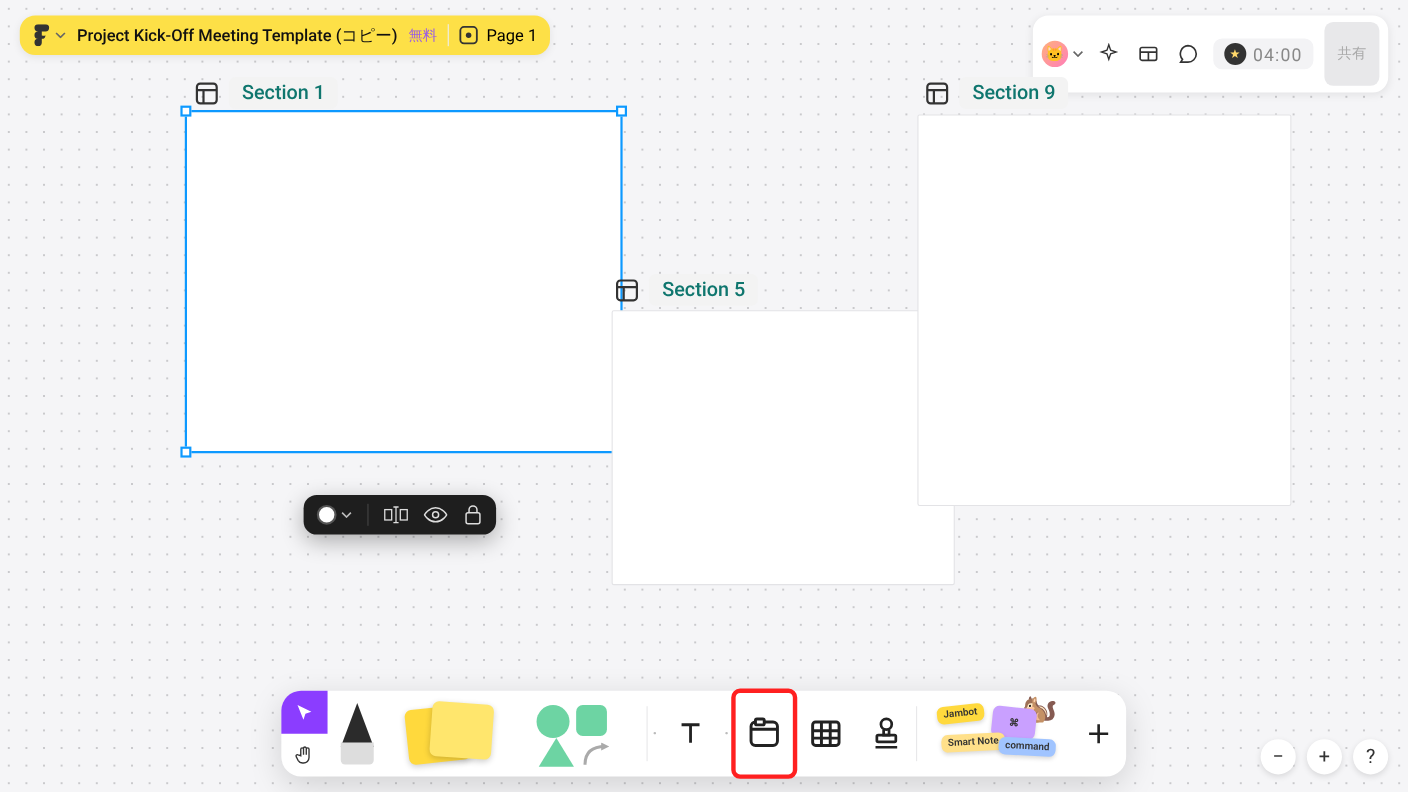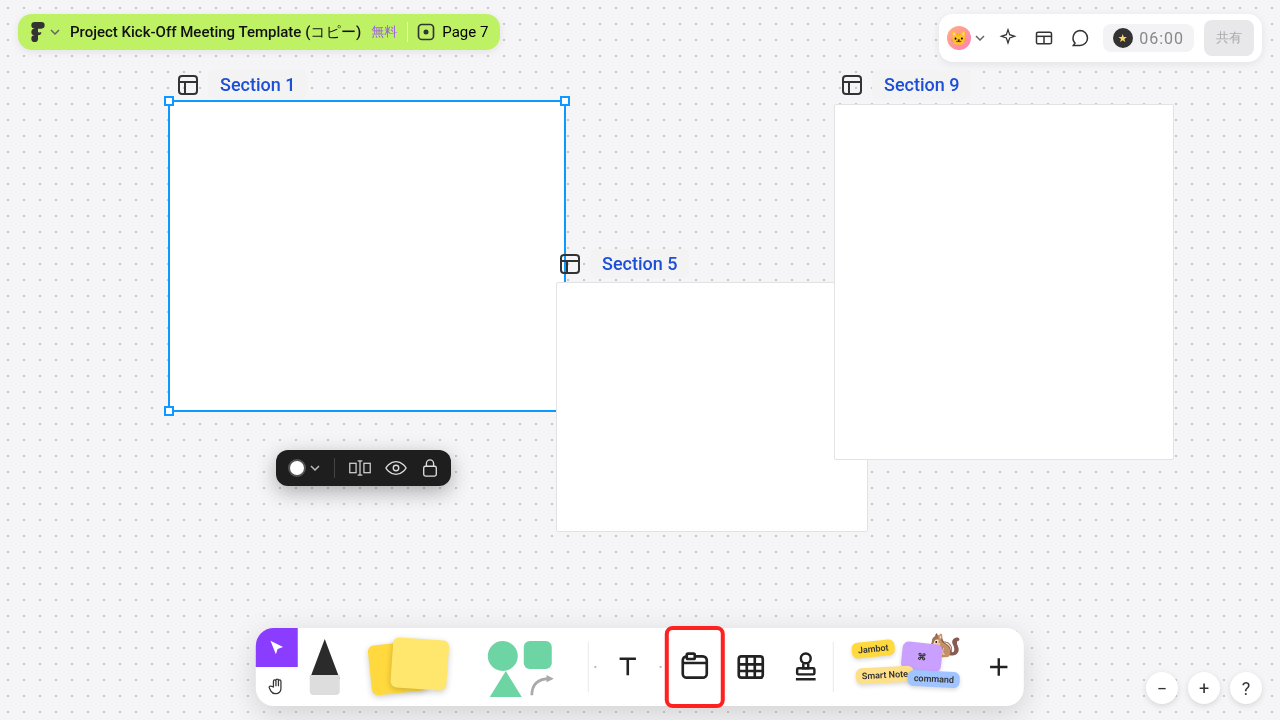--- a/index.html
+++ b/index.html
@@ -10,21 +10,21 @@
   .canvas-bg {
     position: absolute; inset: 0;
     background-image: radial-gradient(circle, #c9c9cc 1px, transparent 1px);
     background-size: 16px 16px;
   }
 
   
   .topbar-left {
     position: absolute; top: 14px; left: 18px;
     display: flex; gap: 10px; align-items: center;
-    background: #bef264; border-radius: 14px; padding: 8px 12px;
+    background: #fde047; border-radius: 14px; padding: 8px 12px;
     box-shadow: 0 2px 8px rgba(0,0,0,0.08);
     justify-content: space-between;
   }
   .topbar-left .menu-btn { display: flex; align-items: center; gap: 4px; cursor: pointer; }
   .chevron-down { width: 10px; height: 6px; }
   .doc-title { font-size: 15px; font-weight: 500; color: #111; }
   .plan-badge { color: #9b5de5; font-size: 13px; }
   .page-btn { display: flex; align-items: center; gap: 6px; padding-left: 8px; border-left: 1px solid #eee; cursor: pointer; }
   .page-btn span { font-size: 15px; }
 
@@ -33,26 +33,26 @@
     position: absolute; top: 14px; right: 18px;
     display: flex; gap: 10px; align-items: center;
     background: #fff; border-radius: 14px; padding: 6px 8px;
     box-shadow: 0 2px 8px rgba(0,0,0,0.08);
   }
   .avatar-drop { display: flex; align-items: center; gap: 4px; cursor: pointer; }
   .avatar { width: 24px; height: 24px; border-radius: 50%; background: linear-gradient(135deg,#ffb07c,#ff7eb9); display:flex;align-items:center;justify-content:center; font-size:14px; }
   .icon-btn-sm { width: 26px; height: 26px; display: flex; align-items:center; justify-content:center; cursor: pointer; color:#333; }
   .timer-chip { display:flex; align-items:center; gap:6px; background:#f3f3f5; border-radius:8px; padding:4px 10px; font-family: ui-monospace, monospace; letter-spacing:1px; color:#888; cursor:pointer; }
   .timer-chip .av { width:20px;height:20px;border-radius:50%;background:#333;display:flex;align-items:center;justify-content:center;color:#ffd86b;font-size:11px;}
-  .share-btn { background:#e8e8ea; color:#aaa; font-size:13px; padding:9px 12px; border-radius:8px; cursor:pointer; }
+  .share-btn { background:#e8e8ea; color:#aaa; font-size:13px; padding:20px 12px; border-radius:8px; cursor:pointer; }
 
   
   .section-label { position:absolute; display:flex; align-items:center; gap:8px; }
   .section-label .icon { width:24px;height:24px; }
-  .section-label .text { background:#f3f3f3; padding:4px 12px; border-radius:6px; font-size:18px; font-weight:500; color:#1d4ed8; }
+  .section-label .text { background:#f3f3f3; padding:4px 12px; border-radius:6px; font-size:18px; font-weight:500; color:#0f766e; }
   .frame { position:absolute; background:#fff; border:1px solid #e3e3e6; border-radius:2px; }
   .frame.selected { border:2px solid #0d99ff; }
   .sel-handle { position:absolute; width:10px; height:10px; background:#fff; border:2px solid #0d99ff; }
   .sel-handle.tl { top:-6px; left:-6px; }
   .sel-handle.tr { top:-6px; right:-6px; }
   .sel-handle.bl { bottom:-6px; left:-6px; }
   .sel-handle.br { bottom:-6px; right:-6px; }
 
   
   .ctx-toolbar {
@@ -122,21 +122,21 @@
         <path d="M1 1l4 4 4-4" stroke="#666" stroke-width="1.5" fill="none"></path>
       </svg>
   </div>
   <span class="doc-title">Project Kick-Off Meeting Template (コピー)</span>
   <span class="plan-badge">無料</span>
   <div class="page-btn">
     <svg width="20" height="20" viewBox="0 0 24 24">
         <rect x="3" y="3" width="18" height="18" rx="4" stroke="#333" stroke-width="2" fill="none"></rect>
         <circle cx="12" cy="12" r="3" fill="#333"></circle>
       </svg>
-    <span>Page 7</span>
+    <span>Page 1</span>
   </div>
 </div>
 
 <div class="topbar-right">
   <div class="avatar-drop">
     <div class="avatar">🐱</div>
     <svg class="chevron-down" viewBox="0 0 10 6">
         <path d="M1 1l4 4 4-4" stroke="#666" stroke-width="1.5" fill="none"></path>
       </svg>
   </div>
@@ -152,21 +152,21 @@
         <line x1="12" y1="10" x2="12" y2="19" stroke="#333" stroke-width="1.8"></line>
       </svg>
   </div>
   <div class="icon-btn-sm">
     <svg width="20" height="20" viewBox="0 0 24 24">
         <path d="M12 3a9 9 0 0 1 9 9 9 9 0 0 1-9 9H4l2-3a9 9 0 0 1 6-15z" stroke="#333" stroke-width="1.8" fill="none"></path>
       </svg>
   </div>
   <div class="timer-chip">
     <div class="av">★</div>
-    <span>06:00</span>
+    <span>04:00</span>
   </div>
   <div class="share-btn">共有</div>
 </div>
 
 <div class="section-label" style="left:176px;top:70px;">
   <svg class="icon" viewBox="0 0 24 24">
       <rect x="3" y="3" width="18" height="18" rx="3" stroke="#333" stroke-width="2" fill="none"></rect>
       <line x1="3" y1="9" x2="21" y2="9" stroke="#333" stroke-width="2"></line>
       <line x1="9" y1="9" x2="9" y2="21" stroke="#333" stroke-width="2"></line>
     </svg>

